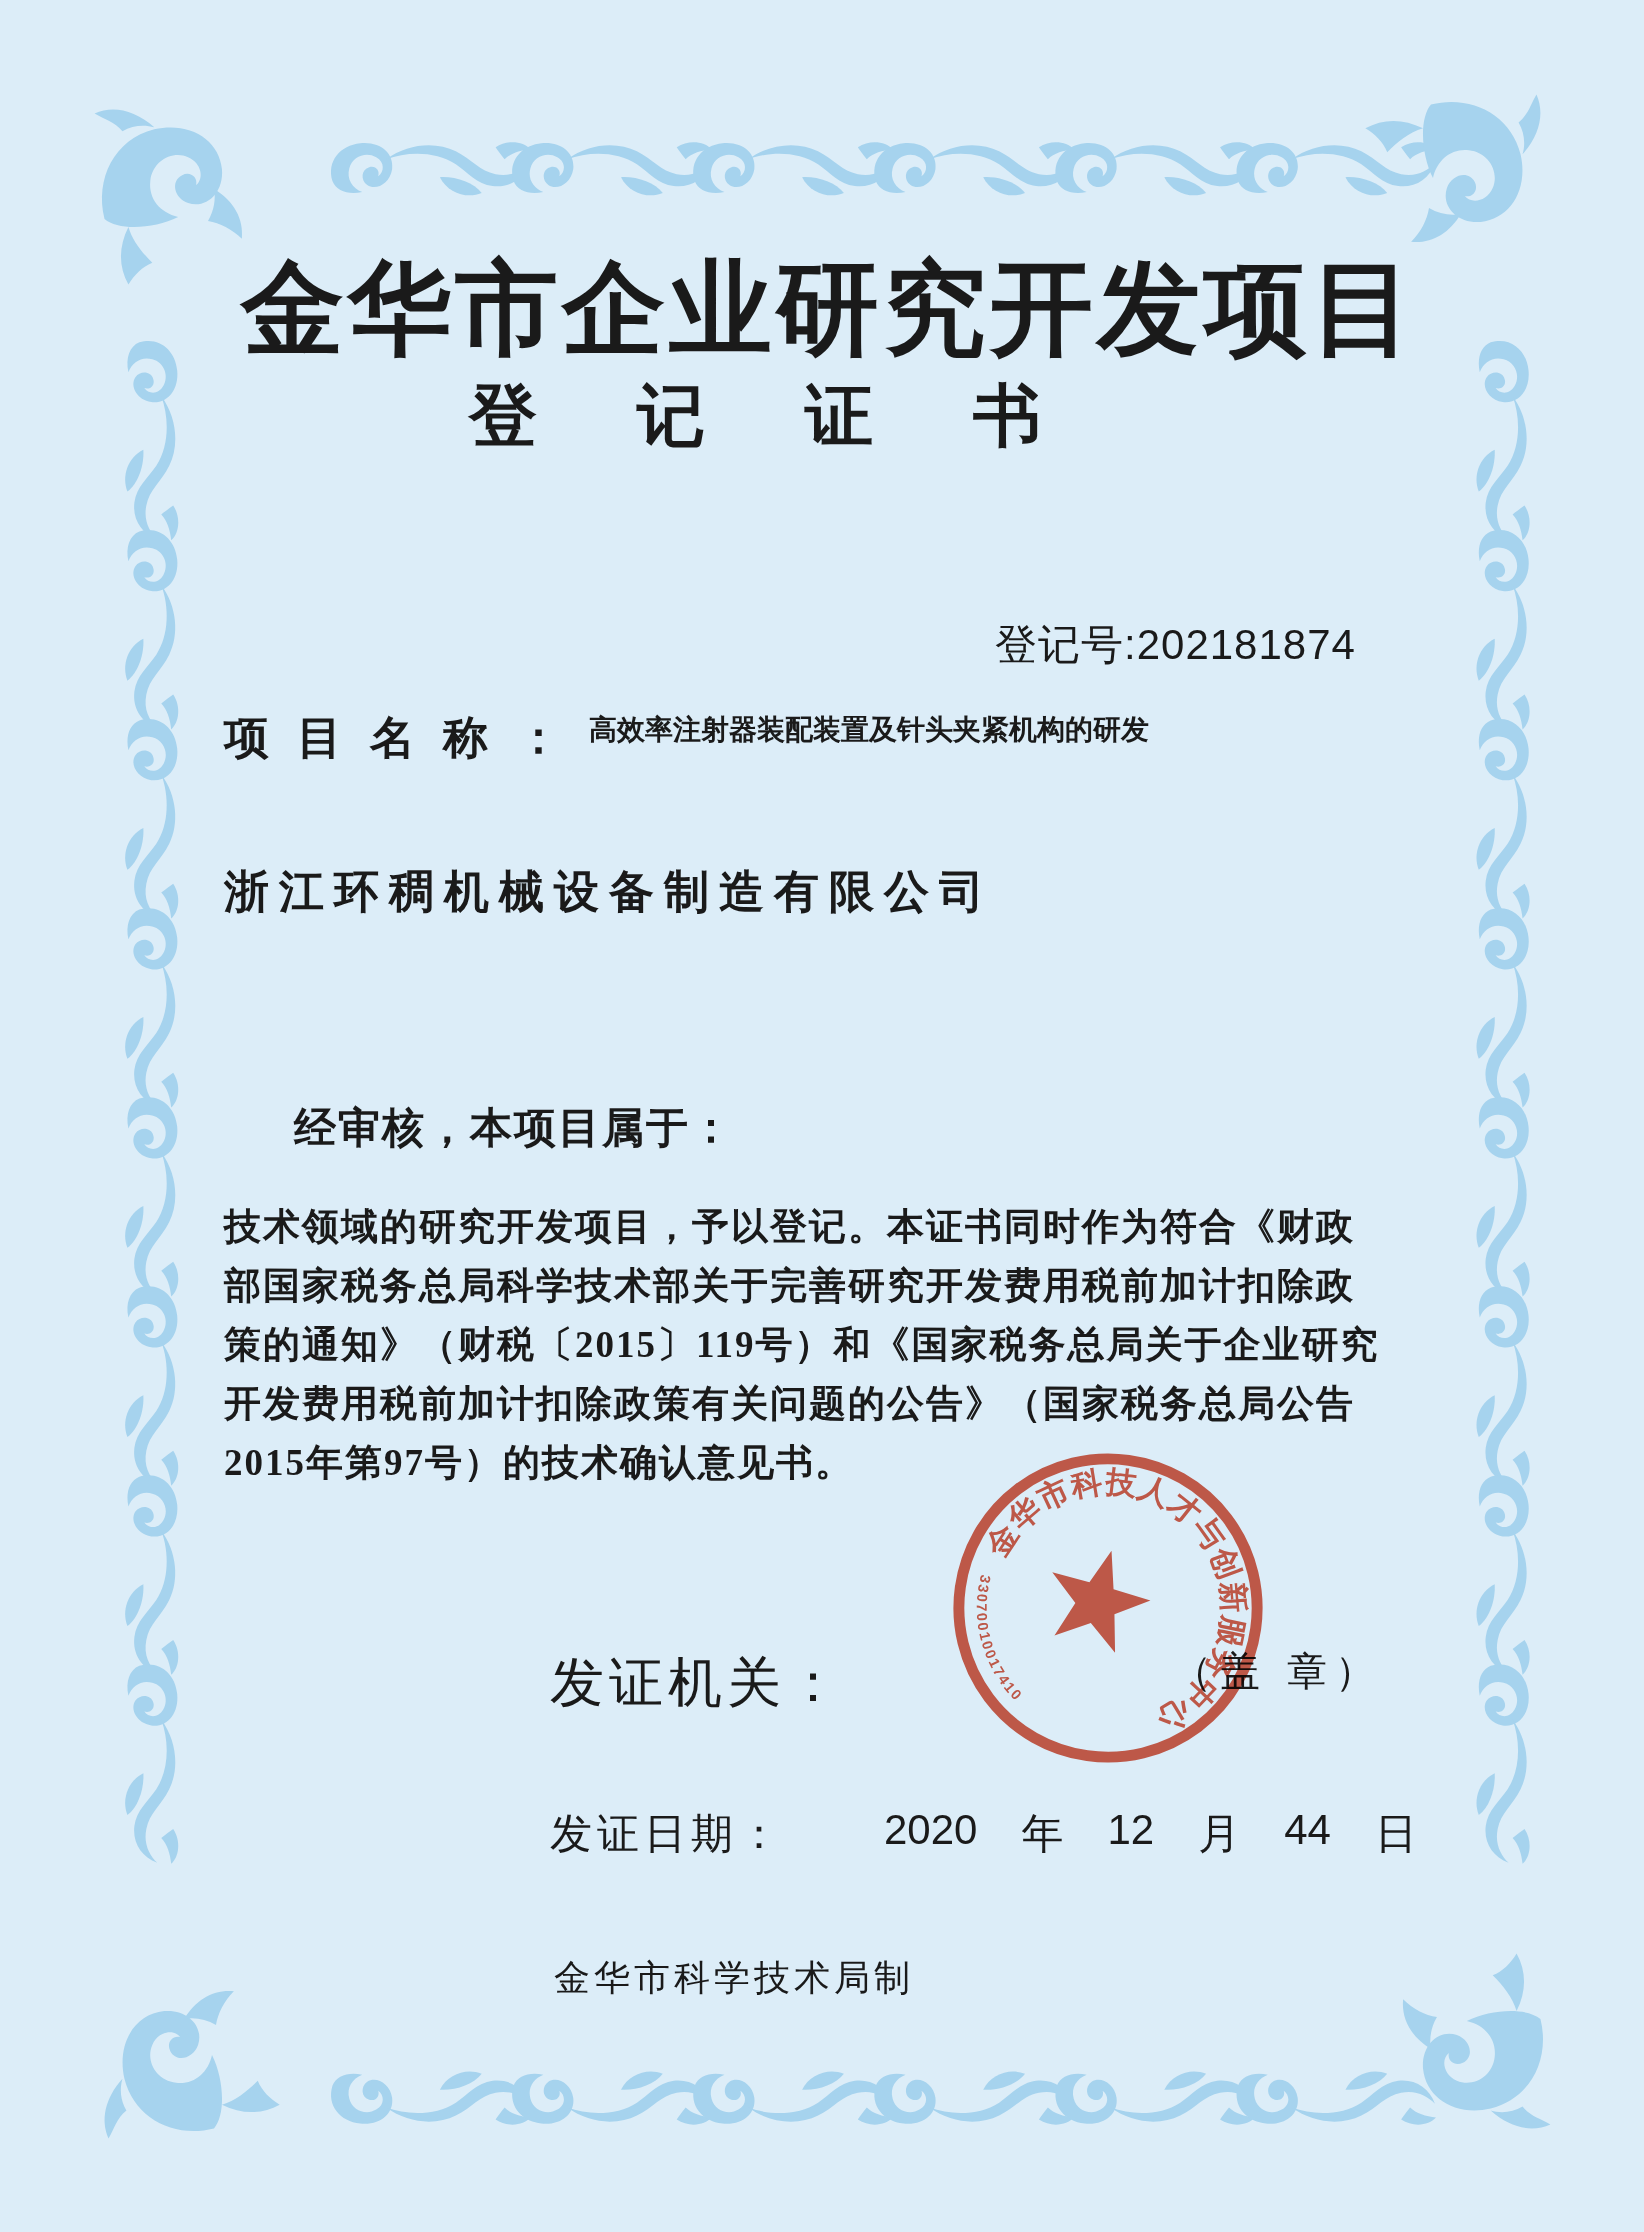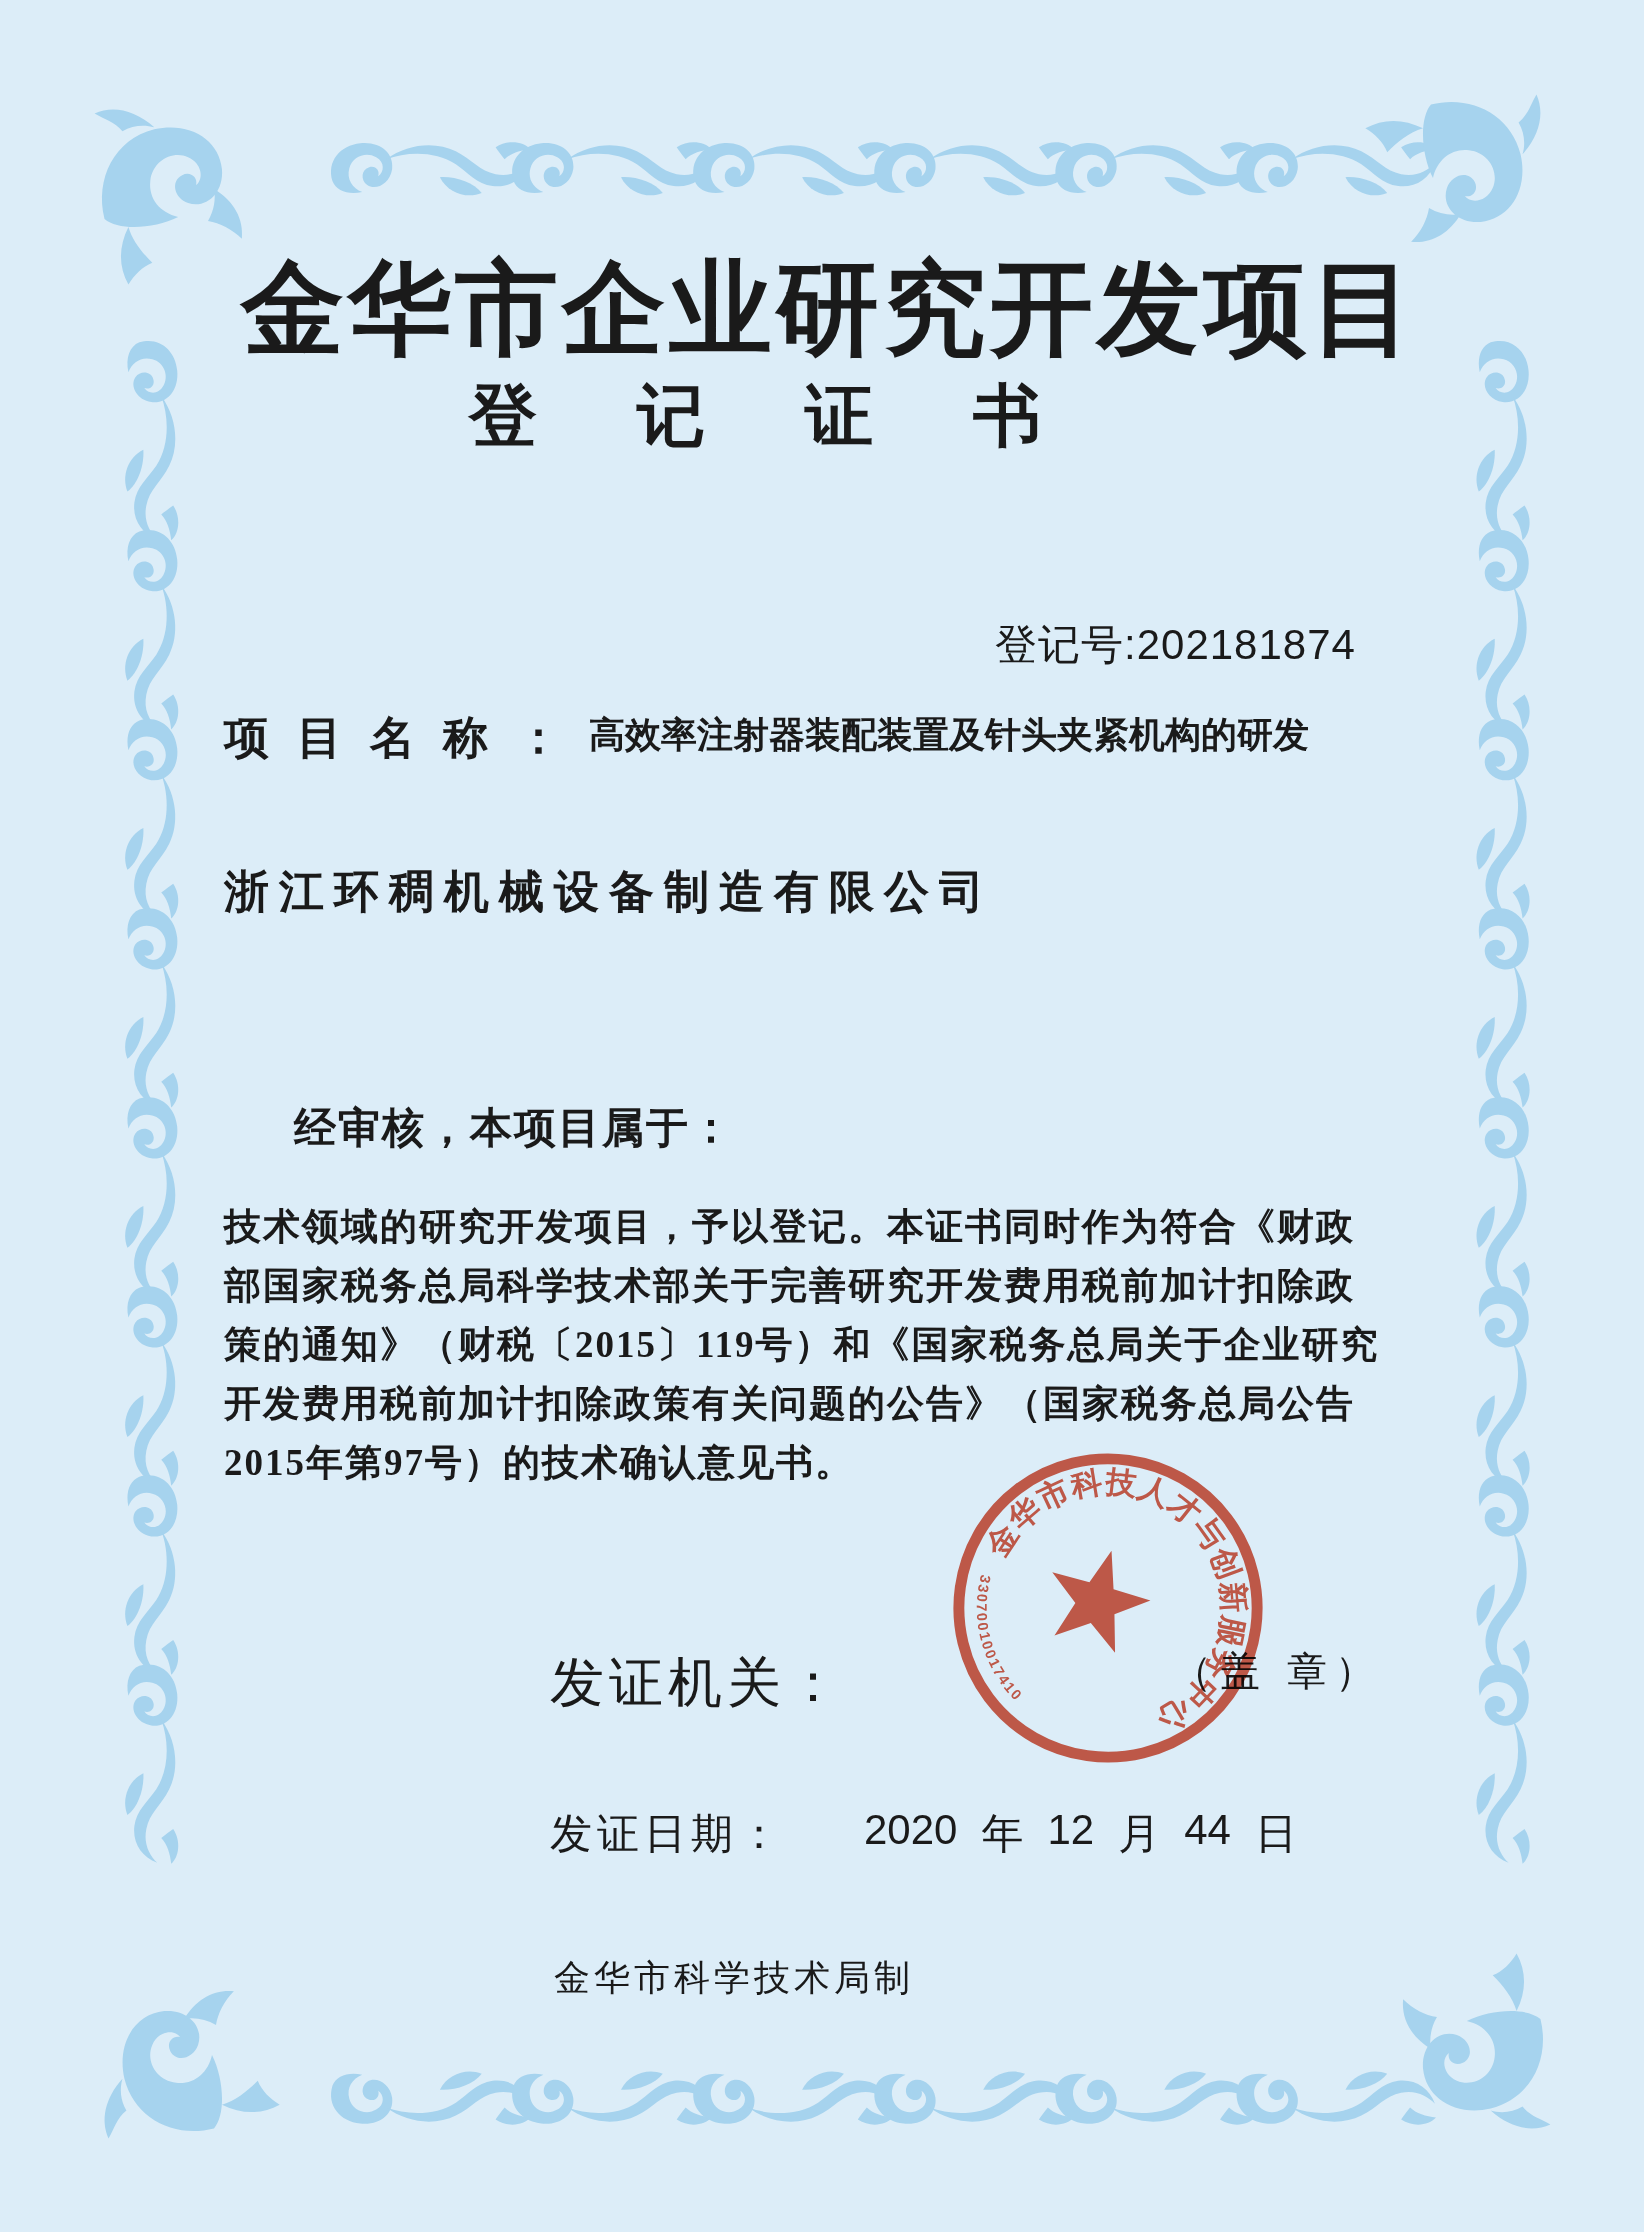--- a/index.html
+++ b/index.html
@@ -37,30 +37,30 @@
   .row-undertaker{left:224px;top:862px;}
   .row-review{left:294px;top:1100px;gap:32px;}
   .field-label{
     font-family:"Liberation Serif",serif;font-weight:700;
     font-size:45px;letter-spacing:28px;color:var(--ink,#1a1a1a);
   }
   .review-label{
     font-family:"Liberation Serif",serif;font-weight:700;
     font-size:42px;letter-spacing:2px;margin-right:16px;
   }
-  .field-value{font-weight:700;font-size:36px;padding-top:3px;}
+  .field-value{font-weight:700;font-size:28px;padding-top:3px;}
   .value-wide{font-size:45px;letter-spacing:10px;padding-top:0;}
   .para{left:224px;top:1202px;z-index:2;}
   .para-line{
     font-family:"Liberation Serif",serif;font-weight:700;
     font-size:37px;letter-spacing:2px;height:59px;white-space:nowrap;
   }
   .issuer{left:550px;top:1647px;font-size:54px;font-weight:500;letter-spacing:5px;z-index:2;}
   .sealnote{left:1172px;top:1644px;font-size:40px;font-weight:500;letter-spacing:8px;z-index:2;}
-  .daterow{left:550px;top:1806px;font-size:42px;font-weight:500;display:flex;column-gap:24px;z-index:2;white-space:nowrap;}
+  .daterow{left:550px;top:1806px;font-size:42px;font-weight:500;display:flex;column-gap:44px;z-index:2;white-space:nowrap;}
   .daterow .dlabel{margin-right:55px;letter-spacing:5px;}
   .footer{left:554px;top:1954px;font-size:36px;font-weight:500;letter-spacing:4px;z-index:2;}
   
   #seal{
     position:absolute;left:937px;top:1437px;width:342px;height:342px;
     z-index:3;mix-blend-mode:multiply;opacity:.92;
   }
   #seal .ink-stroke{stroke:var(--seal-red,#d8503a);fill:none;}
   #seal .ink-fill{fill:var(--seal-red,#d8503a);}
   #seal text{fill:var(--seal-red,#d8503a);font-family:"Liberation Sans",sans-serif;font-weight:700;}

